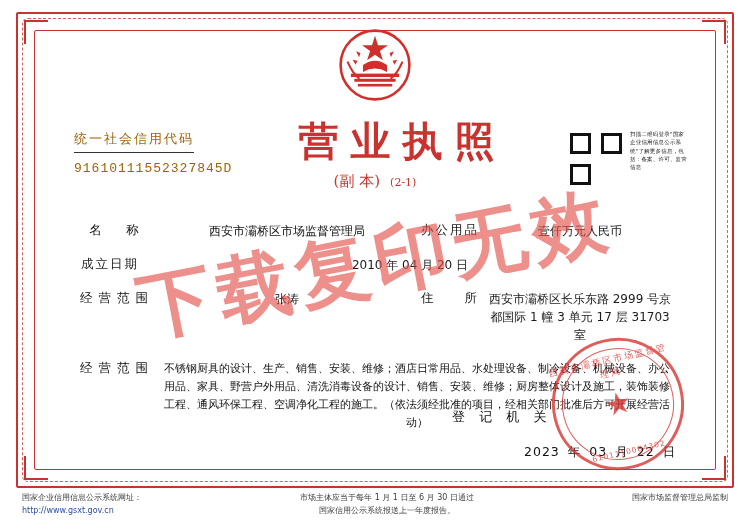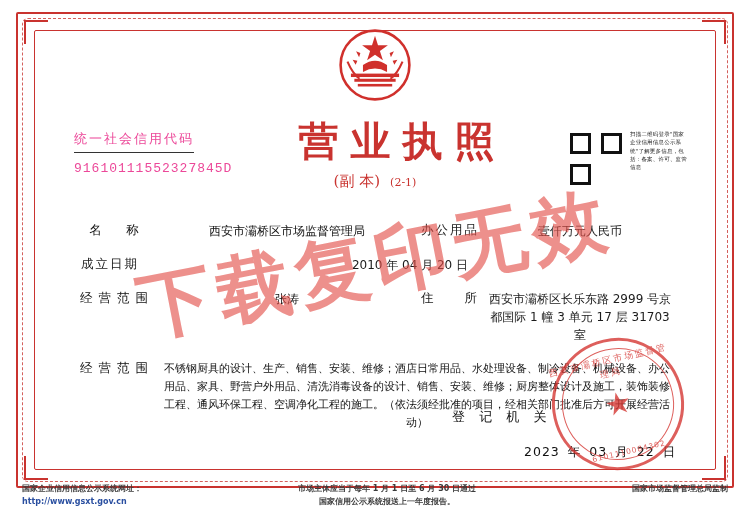--- a/index.html
+++ b/index.html
@@ -100,21 +100,21 @@
     font-size: 11px;
     padding-left: 10px;
   }
 
   
   .code-block {
     position: absolute;
     left: 74px;
     top: 128px;
     z-index: 3;
-    color: #ec4899;
+    color: #a16207;
   }
   .code-label {
     font-size: 13px;
     letter-spacing: 2px;
     border-bottom: 1px solid #333;
     padding-bottom: 4px;
     display: inline-block;
   }
   .code-value {
     margin-top: 8px;
@@ -305,28 +305,27 @@
     font-family: "DejaVu Serif", "Liberation Serif", serif;
     z-index: 6;
     pointer-events: none;
   }
 
   
   .footer {
     position: absolute;
     left: 0;
     right: 0;
-    bottom: 21px;
+    bottom: 12px;
     display: flex;
     justify-content: space-between;
     padding: 0 22px;
     font-size: 8px;
     color: #3b3b3b;
     z-index: 3;
-    font-weight: bold;
   }
   .footer-col { line-height: 1.6; }
   .footer-col.center { text-align: center; }
   .footer-col.right { text-align: right; }
   .footer-link { color: #2a4fa0; }
 </style>
 </head>
 <body>
 
 <div class="license">

